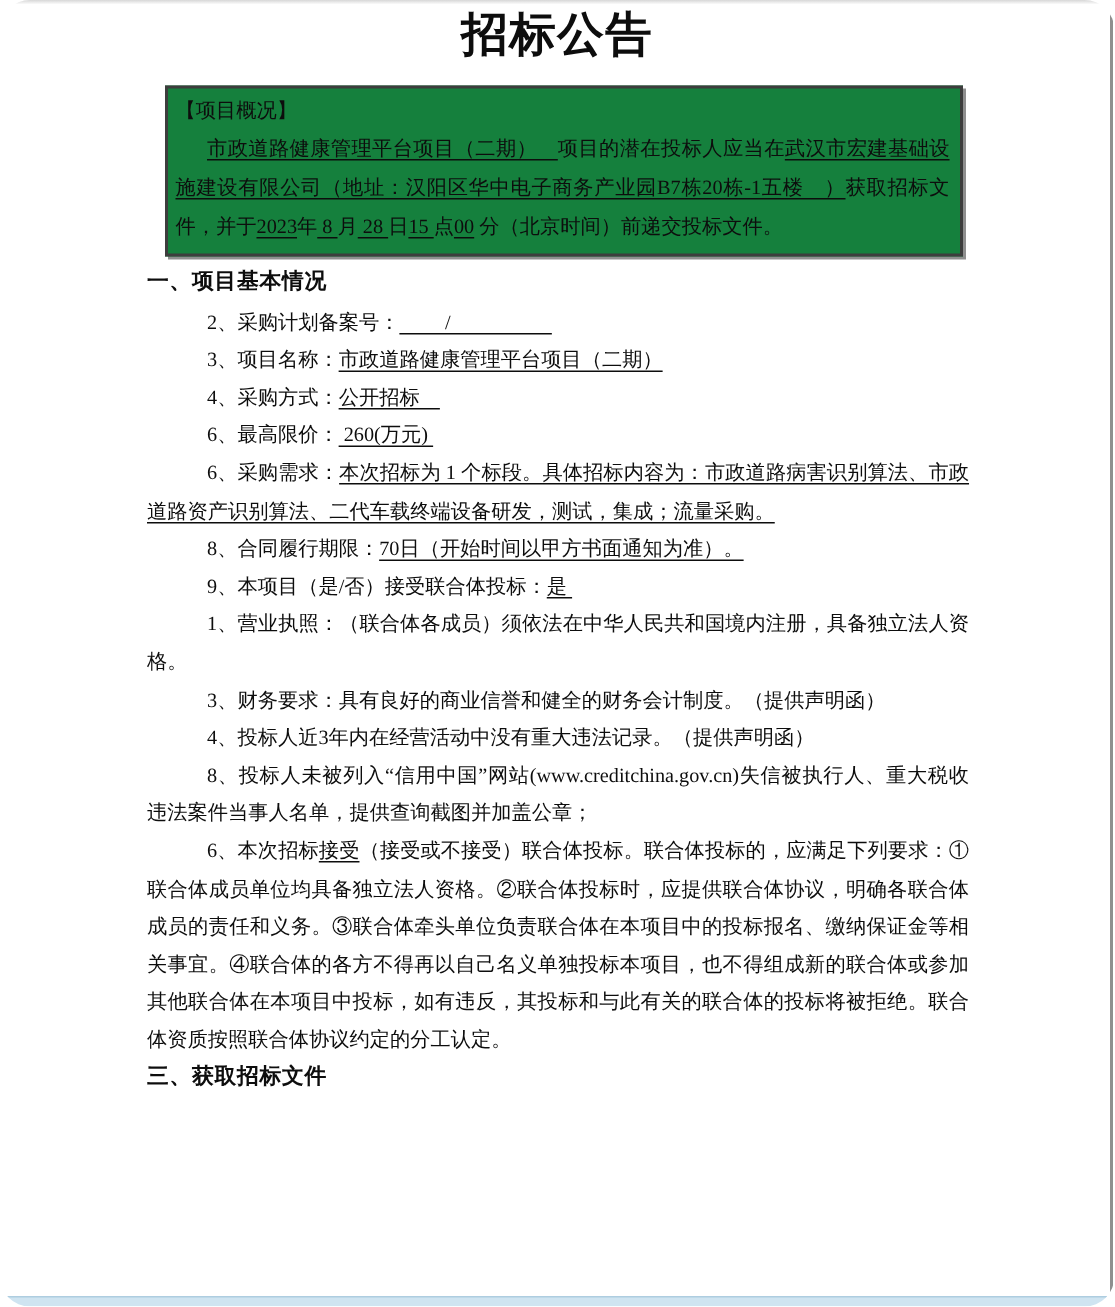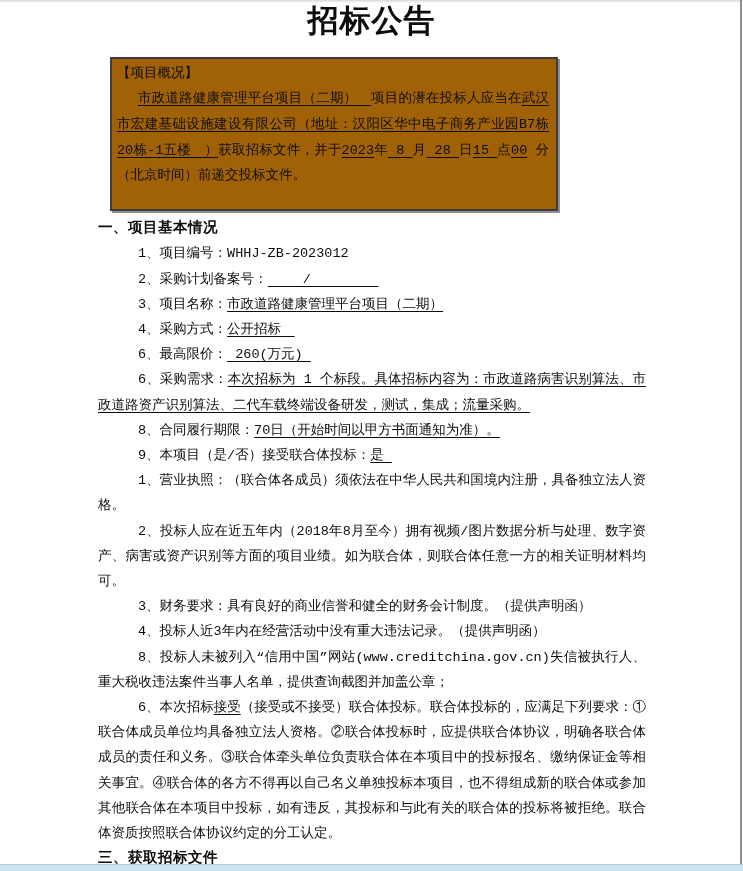--- a/index.html
+++ b/index.html
@@ -1,42 +1,43 @@
 <!DOCTYPE html>
 <html><head>
 <meta charset="utf-8">
 <style>
   html,body{margin:0;padding:0;background:#fff;}
   .page{
     position:relative;
     width:743px;height:871px;
     background:#fff;
     overflow:hidden;
-    font-family:Liberation Mono, monospace;
+    font-family:Liberation Serif, serif;
     color:#0d0d0d;
+    border-radius:20px;
   }
   .top-edge{position:absolute;top:0;left:0;right:0;height:3px;
     background:linear-gradient(#d7d7d7,#ffffff);}
   .right-edge{position:absolute;top:0;right:1px;width:2px;bottom:6px;background:#8f8f8f;}
   .bottom-band{position:absolute;left:0;right:0;bottom:0;height:6px;}
   .doc-title{
     margin:0;padding-top:4px;
     text-align:center;
     font-size:31px;font-weight:bold;
     line-height:38px;
     letter-spacing:1px;
   }
   .overview-box{
     box-sizing:border-box;
     margin:15px 0 0 110px;
-    width:448px;
+    width:532px;
     border:2px solid #3d3d3d;
     box-shadow:2px 2px 0 #8f8f8f;
-    padding:3px 7px 20px 5px;
-    background:#a16207;
+    padding:3px 7px 6px 5px;
+    background:#15803d;
   }
   .box-label{
     font-size:13.5px;line-height:24px;
   }
   .box-para{
     margin:0;
     font-size:13.5px;line-height:25.8px;
     text-indent:21px;
     text-align:justify;
     white-space:pre-wrap;
@@ -68,30 +69,28 @@
 
   <h1 class="doc-title">招标公告</h1>
 
   <div class="overview-box">
     <div class="box-label">【项目概况】</div>
     <p class="box-para"><span class="u">市政道路健康管理平台项目（二期）　</span><span>项目的潜在投标人应当在</span><span class="u">武汉市宏建基础设施建设有限公司（地址：汉阳区华中电子商务产业园B7栋20栋-1五楼　）</span><span>获取招标文件，并于</span><span class="u">2023</span><span>年</span><span class="u"> 8 </span><span>月</span><span class="u"> 28 </span><span>日</span><span class="u">15 </span><span>点</span><span class="u">00</span><span> 分（北京时间）前递交投标文件。</span></p>
   </div>
 
   <div class="sections" id="sections">
       <h2 class="sec-heading">一、项目基本情况</h2>
-      <p class="item"><span>1、项目编号：WHHJ-ZB-2023012</span></p>
       <p class="item"><span>2、采购计划备案号：</span><span class="u">　　 /　　　　　</span></p>
       <p class="item"><span>3、项目名称：</span><span class="u">市政道路健康管理平台项目（二期）</span></p>
       <p class="item"><span>4、采购方式：</span><span class="u">公开招标　</span></p>
       <p class="item"><span>6、最高限价：</span><span class="u"> 260(万元) </span></p>
       <p class="item"><span>6、采购需求：</span><span class="u">本次招标为 1 个标段。具体招标内容为：市政道路病害识别算法、市政道路资产识别算法、二代车载终端设备研发，测试，集成；流量采购。</span></p>
       <p class="item"><span>8、合同履行期限：</span><span class="u">70日（开始时间以甲方书面通知为准）。</span></p>
       <p class="item"><span>9、本项目（是/否）接受联合体投标：</span><span class="u">是 </span></p>
       <p class="item"><span>1、营业执照：（联合体各成员）须依法在中华人民共和国境内注册，具备独立法人资格。</span></p>
-      <p class="item"><span>2、投标人应在近五年内（2018年8月至今）拥有视频/图片数据分析与处理、数字资产、病害或资产识别等方面的项目业绩。如为联合体，则联合体任意一方的相关证明材料均可。</span></p>
       <p class="item"><span>3、财务要求：具有良好的商业信誉和健全的财务会计制度。（提供声明函）</span></p>
       <p class="item"><span>4、投标人近3年内在经营活动中没有重大违法记录。（提供声明函）</span></p>
       <p class="item"><span>8、投标人未被列入“信用中国”网站(www.creditchina.gov.cn)失信被执行人、重大税收违法案件当事人名单，提供查询截图并加盖公章；</span></p>
       <p class="item"><span>6、本次招标</span><span class="u">接受</span><span>（接受或不接受）联合体投标。联合体投标的，应满足下列要求：①联合体成员单位均具备独立法人资格。②联合体投标时，应提供联合体协议，明确各联合体成员的责任和义务。③联合体牵头单位负责联合体在本项目中的投标报名、缴纳保证金等相关事宜。④联合体的各方不得再以自己名义单独投标本项目，也不得组成新的联合体或参加其他联合体在本项目中投标，如有违反，其投标和与此有关的联合体的投标将被拒绝。联合体资质按照联合体协议约定的分工认定。</span></p>
       <h2 class="sec-heading">三、获取招标文件</h2>
     </div>
 
   <div class="right-edge" style="background: rgb(143, 143, 143);"></div>
   <div class="bottom-band" style="background: rgb(207, 228, 241); border-top: 1px solid rgb(174, 205, 224);"></div>
 </div>

